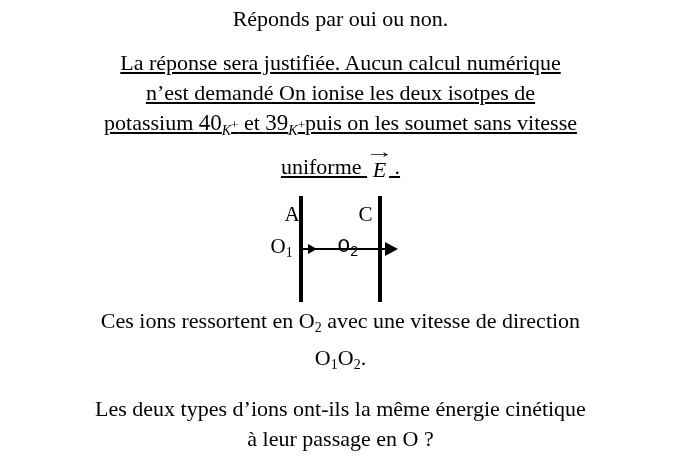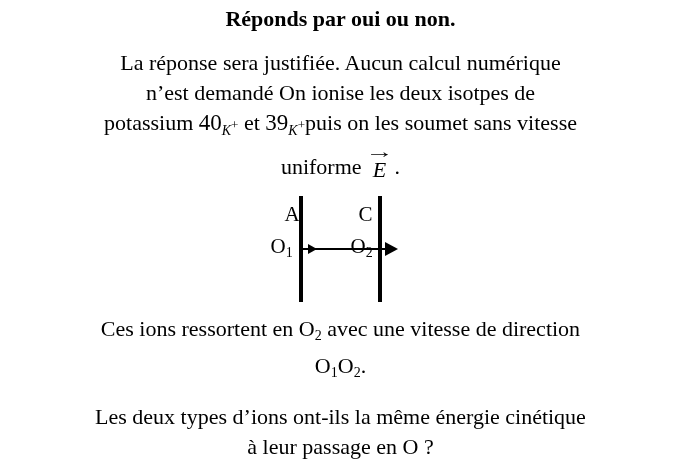--- a/index.html
+++ b/index.html
@@ -11,28 +11,29 @@
     width: 681px;
     height: 476px;
     overflow: hidden;
     color: #000000;
     font-family: "Liberation Serif", serif;
     font-size: 22px;
   }
   .page { width: 681px; height: 476px; position: relative; }
   .title {
     text-align: center;
-    font-weight: bold;
+    font-weight: normal;
     padding-top: 5px;
     line-height: 28px;
   }
   .para {
     text-align: center;
     margin-top: 15px;
     line-height: 30px;
+    text-decoration: underline;
   }
   .line { text-align: center; }
   .mass { font-size: 23px; text-align: right; }
   .iso-sub { font-size: 14px; font-style: italic; vertical-align: -5px; }
   .iso-plus { font-size: 13px; vertical-align: 1px; }
   .sb { font-size: 14px; vertical-align: -4px; }
   .line-e { line-height: 30px; }
   .evec {
     display: inline-block;
     text-align: center;
@@ -72,21 +73,21 @@
   .plate-c { left: 107px; }
   .dlabel {
     position: absolute;
     font-size: 21px;
     line-height: 21px;
     white-space: nowrap;
   }
   .lblA { left: 14px; top: 10px; }
   .lblC { left: 88px; top: 10px; }
   .o1 { left: 0; top: 42px; }
-  .o2 { left: 80px; top: 42px; }
+  .o2 { left: 67px; top: 42px; font-family: Liberation Mono, monospace; }
   .hline {
     position: absolute;
     left: 28px;
     top: 54px;
     width: 96px;
     height: 2px;
     background: #000;
   }
   .ah {
     position: absolute;
@@ -102,21 +103,20 @@
   }
   .ah2 {
     left: 114px;
     top: 48px;
     border-left: 13px solid #000;
     border-top: 7px solid transparent;
     border-bottom: 7px solid transparent;
   }
   .result {
     text-align: center;
-    margin-top: 8px;
     line-height: 30px;
   }
   .question {
     text-align: center;
     margin-top: 14px;
     line-height: 30px;
   }
 </style>
 </head>
 <body>

